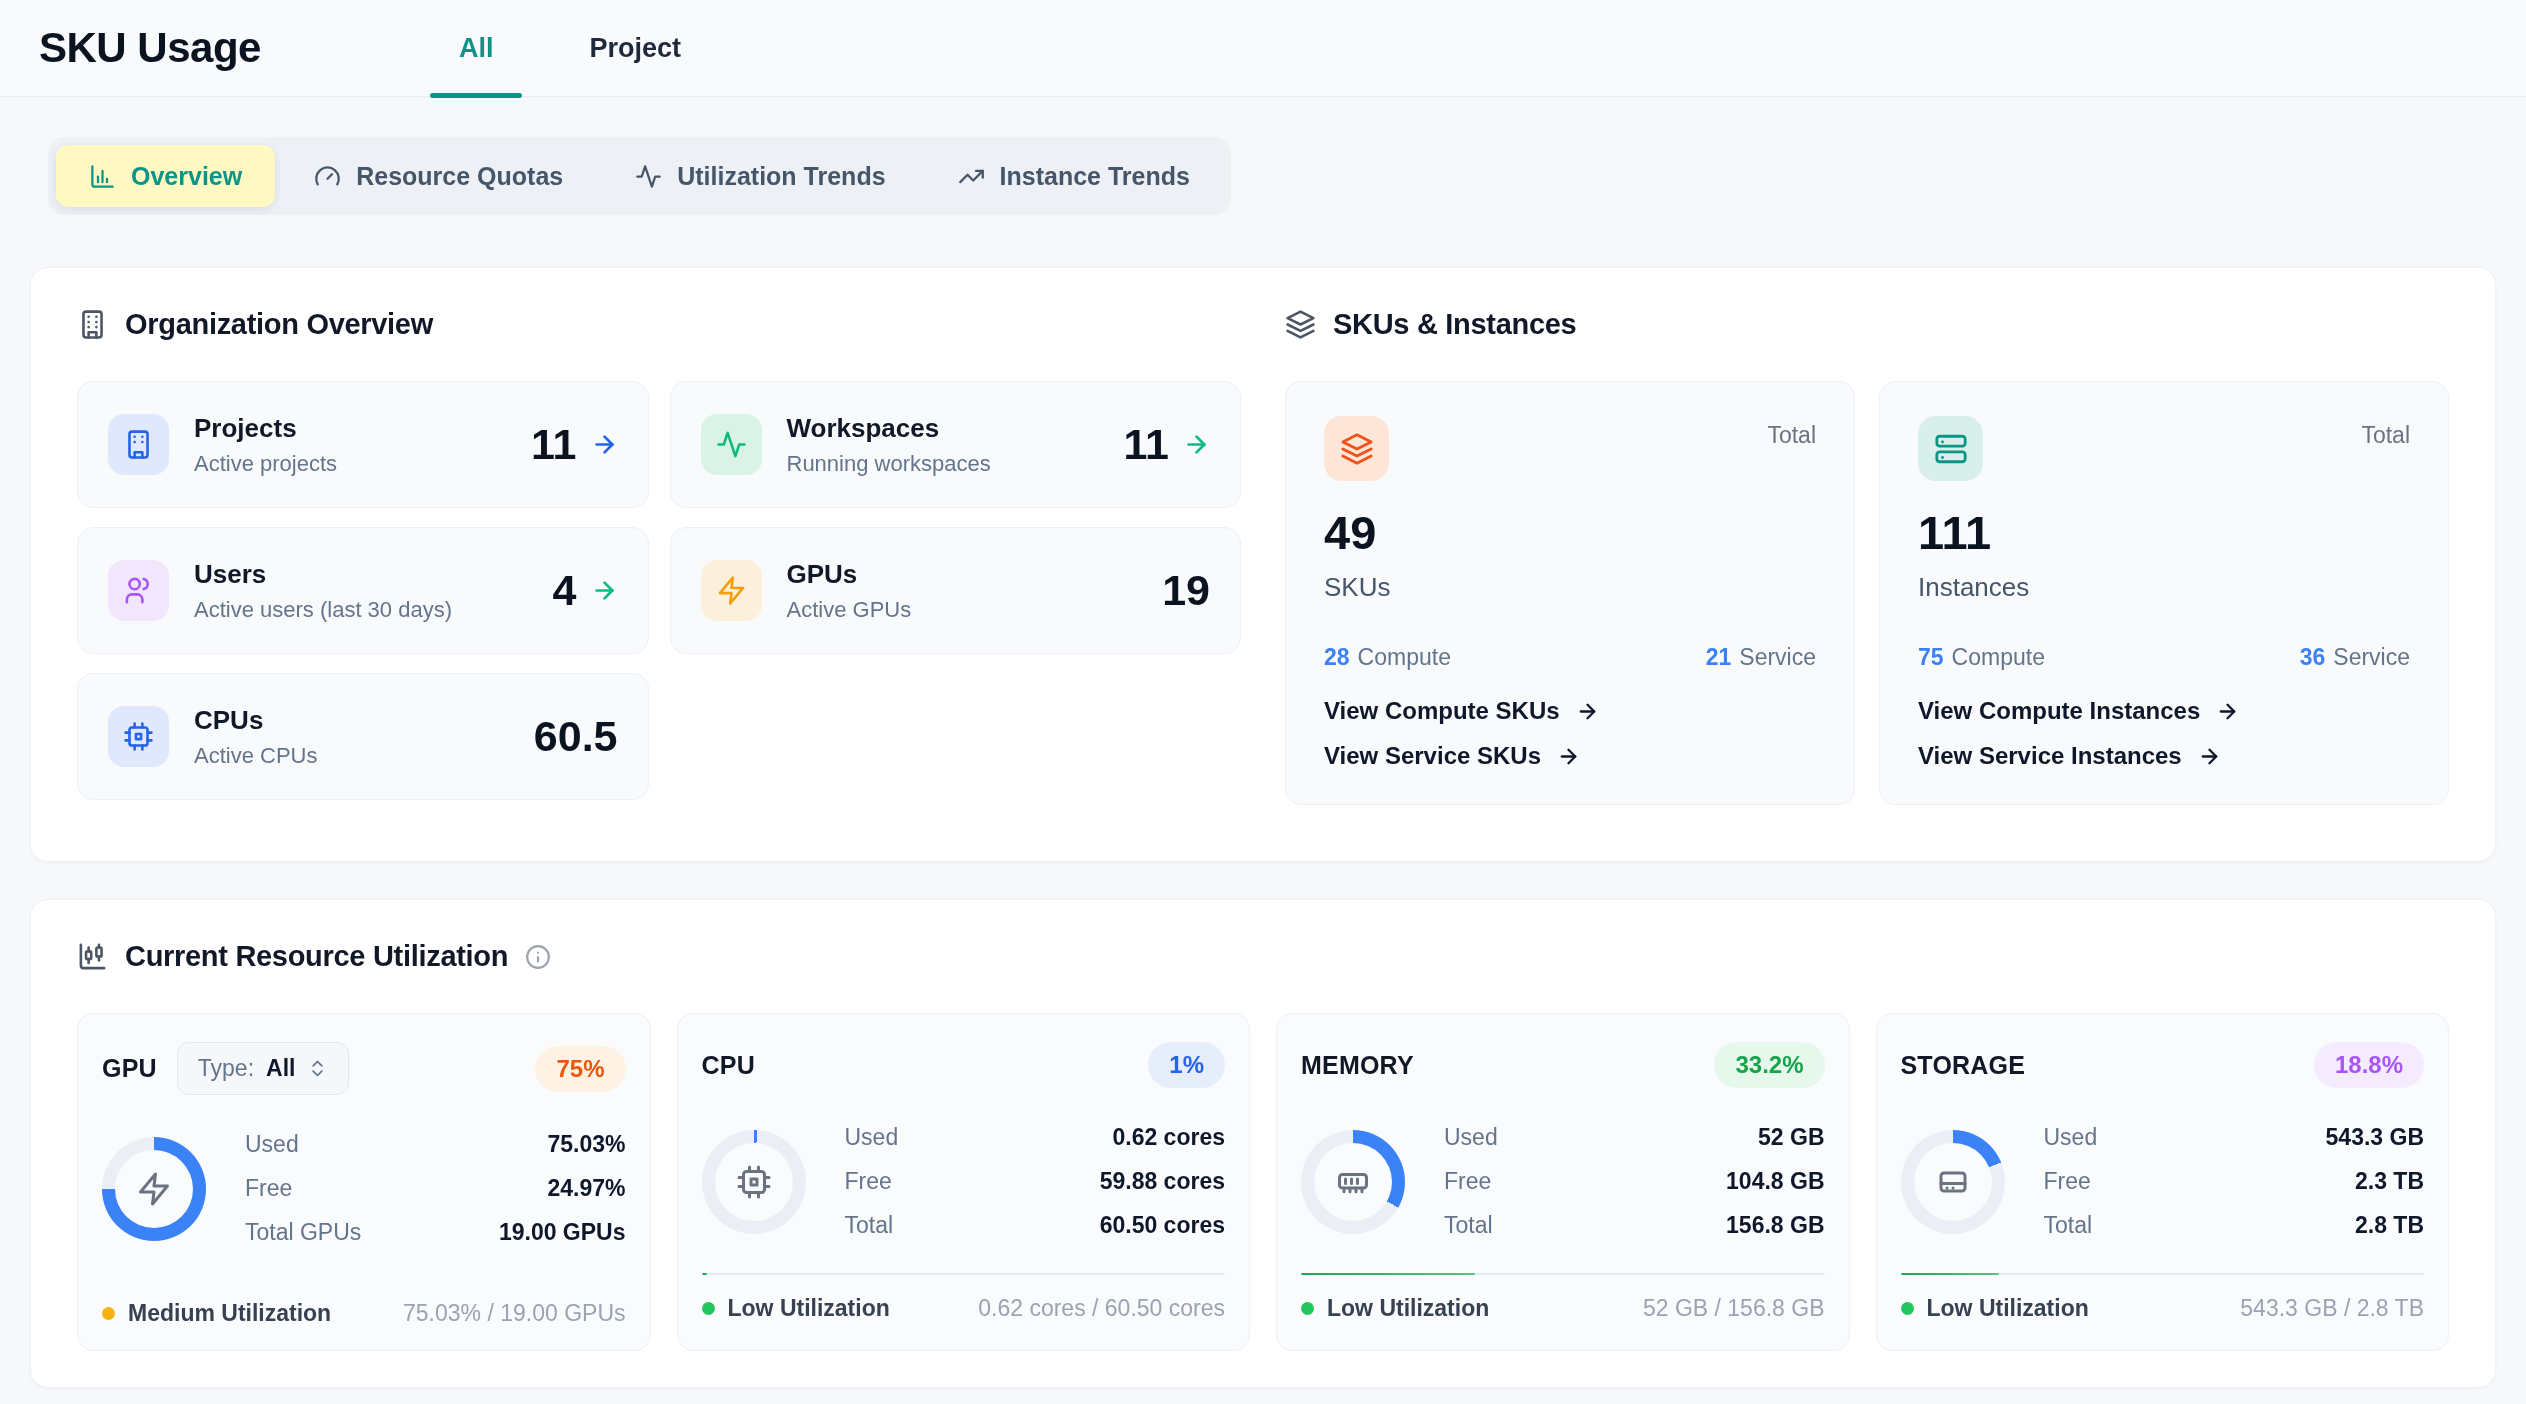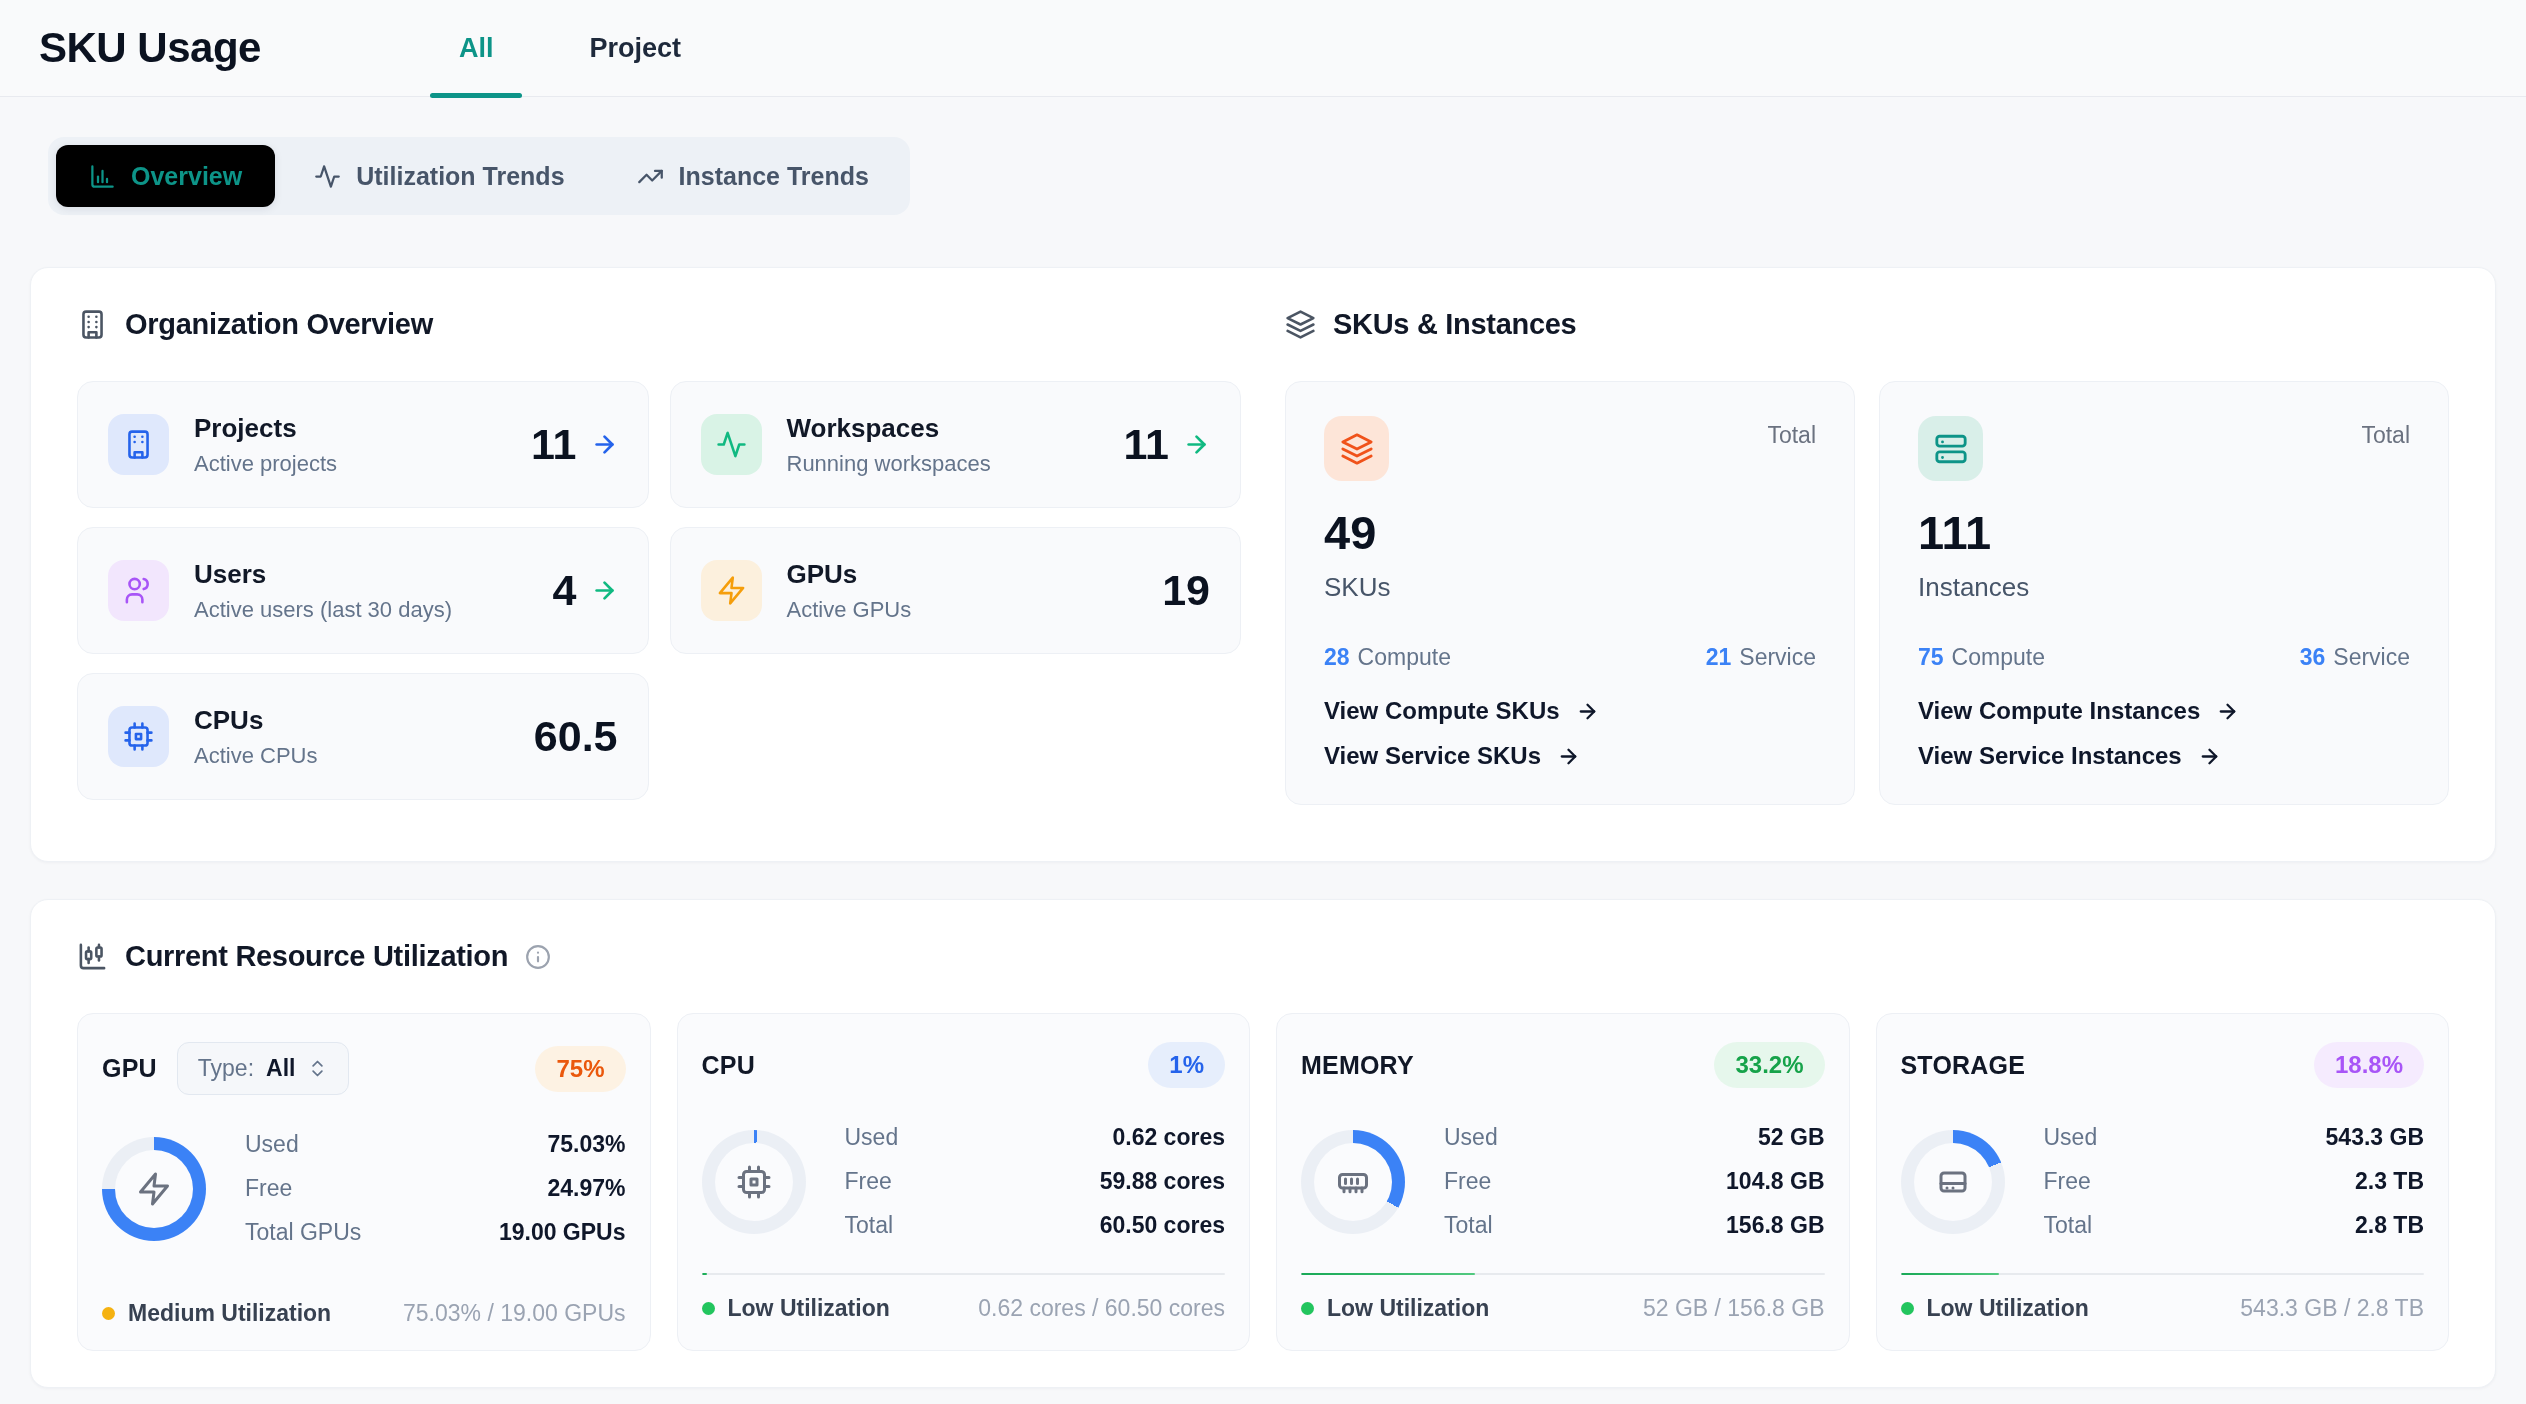--- a/index.html
+++ b/index.html
@@ -36,21 +36,21 @@
     margin:40px 0 0 48px; padding:8px; height:78px;
     background:#edf1f6; border-radius:16px;
   }
   .subtab {
     display:flex; align-items:center; gap:15px; height:62px;
     padding:0 33px; border-radius:12px; font-size:25px; font-weight:700;
     color:#475569; cursor:pointer;
   }
   .subtab svg { width:27px; height:27px; }
   .subtab.active {
-    background:#000000; color:var(--teal);
+    background:#fef9c3; color:var(--teal);
     box-shadow:0 2px 8px rgba(15,23,42,.09);
   }
 
   
   .panel {
     margin:52px 30px 0 30px; background:#ffffff;
     border:1px solid #eef1f5; border-radius:18px;
     box-shadow:0 1px 3px rgba(15,23,42,.04);
   }
   .panel-1 { padding:40px 46px 56px 46px; display:grid; grid-template-columns:1fr 1fr; column-gap:44px; margin-top:52px; }
@@ -170,20 +170,27 @@
 
 <div class="subtab-bar" style="--teal: #0d9488;">
   <div class="subtab active">
     <svg viewBox="0 0 24 24" fill="none" stroke="currentColor" stroke-width="2" stroke-linecap="round" stroke-linejoin="round">
         <path d="M3 3v16a2 2 0 0 0 2 2h16"></path>
         <path d="M8 17v-5"></path>
         <path d="M12 17V7"></path>
         <path d="M16 17v-3"></path>
       </svg>
     <span>Overview</span>
+  </div>
+  <div class="subtab">
+    <svg viewBox="0 0 24 24" fill="none" stroke="currentColor" stroke-width="2" stroke-linecap="round" stroke-linejoin="round">
+        <path d="m12 14 4-4"></path>
+        <path d="M3.34 19a10 10 0 1 1 17.32 0"></path>
+      </svg>
+    <span>Resource Quotas</span>
   </div>
   <div class="subtab">
     <svg viewBox="0 0 24 24" fill="none" stroke="currentColor" stroke-width="2" stroke-linecap="round" stroke-linejoin="round">
         <path d="M22 12h-4l-3 9L9 3l-3 9H2"></path>
       </svg>
     <span>Utilization Trends</span>
   </div>
   <div class="subtab">
     <svg viewBox="0 0 24 24" fill="none" stroke="currentColor" stroke-width="2" stroke-linecap="round" stroke-linejoin="round">
         <polyline points="22 7 13.5 15.5 8.5 10.5 2 17"></polyline>

